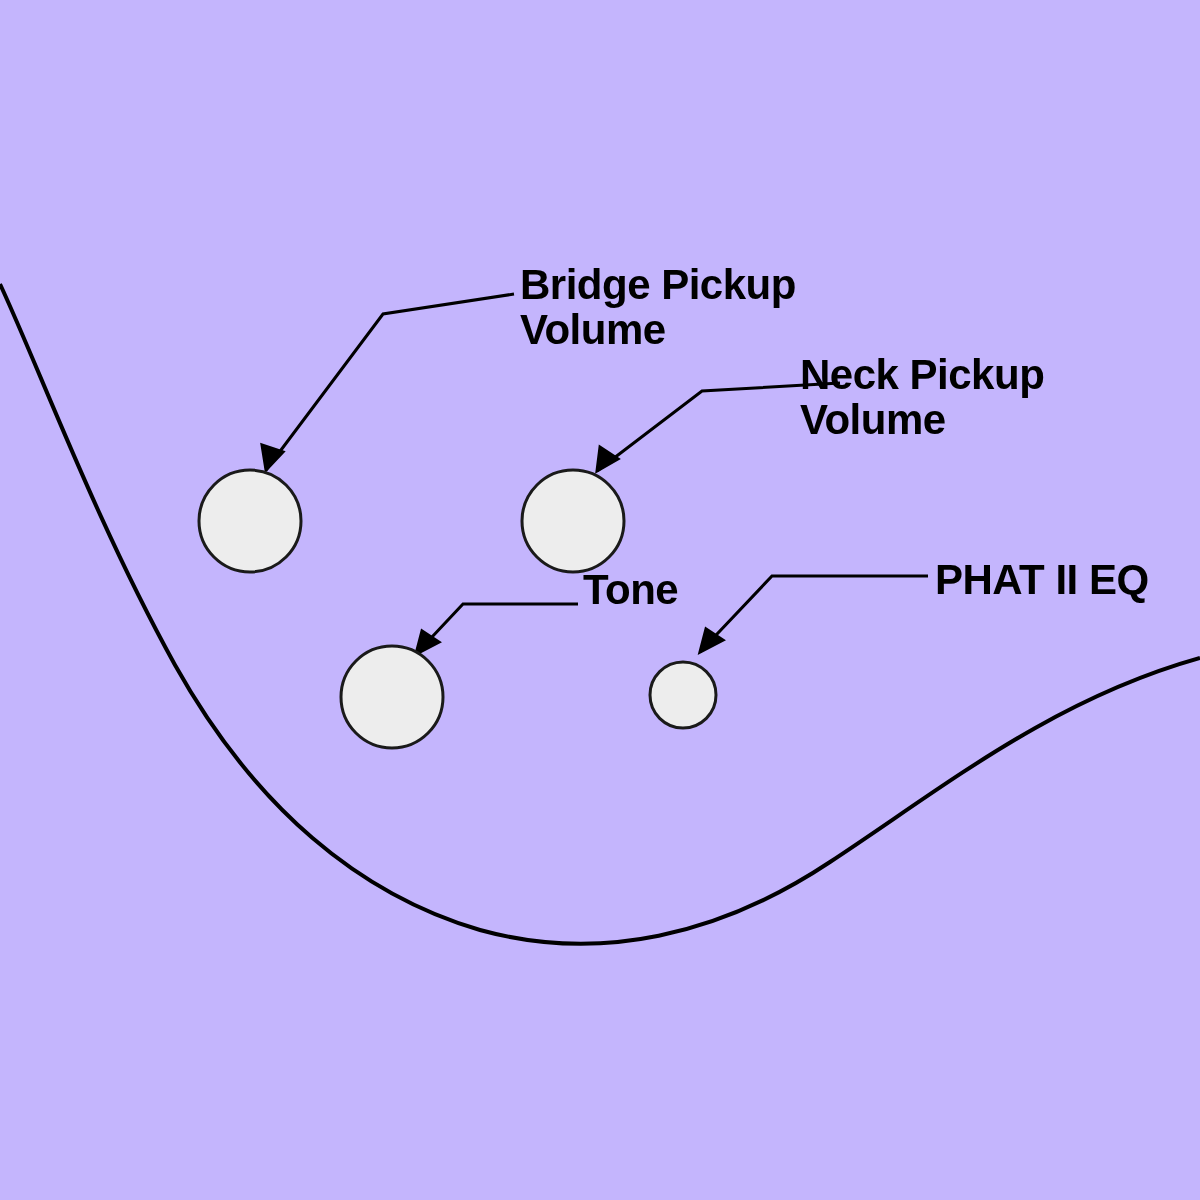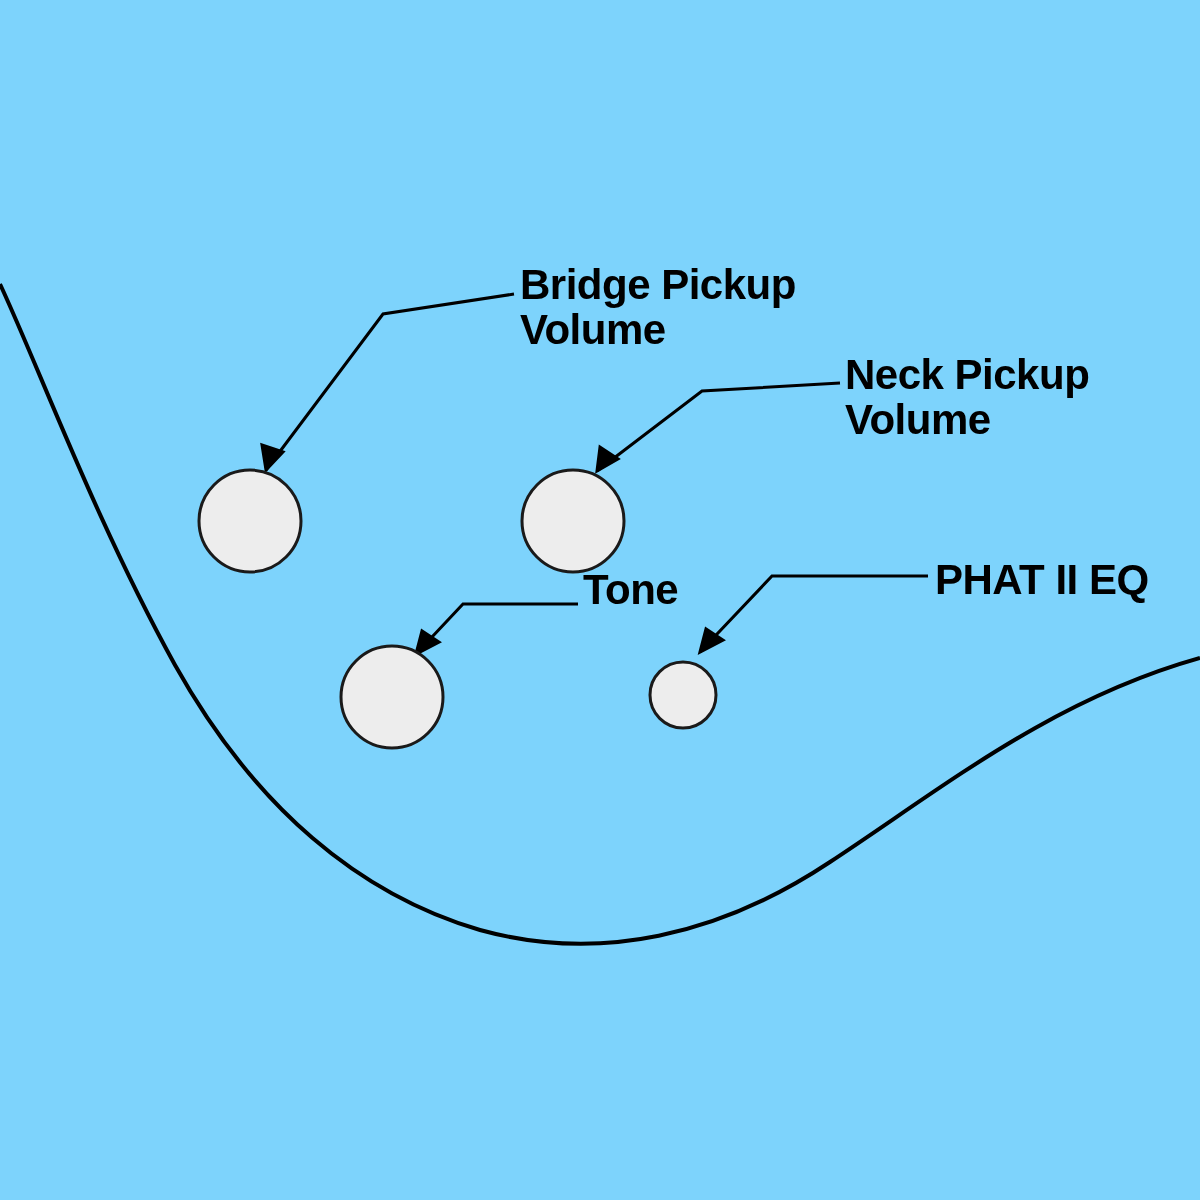--- a/index.html
+++ b/index.html
@@ -4,21 +4,21 @@
 <style>
   html, body {
     margin: 0;
     padding: 0;
     background: #ffffff;
   }
   #stage {
     position: relative;
     width: 1200px;
     height: 1200px;
-    background: #7dd3fc;
+    background: #c4b5fd;
     overflow: hidden;
     font-family: "Liberation Sans", sans-serif;
   }
   #diagram-svg {
     position: absolute;
     left: 0;
     top: 0;
     width: 1200px;
     height: 1200px;
   }
@@ -30,21 +30,21 @@
     line-height: 1.08;
     white-space: pre-line;
     letter-spacing: -0.5px;
   }
   #label-bridge-pickup-volume {
     left: 520px;
     top: 262px;
     font-size: 42px;
   }
   #label-neck-pickup-volume {
-    left: 845px;
+    left: 800px;
     top: 352px;
     font-size: 42px;
   }
   #label-tone {
     left: 583px;
     top: 567px;
     font-size: 42px;
   }
   #label-phat-ii-eq {
     left: 935px;

